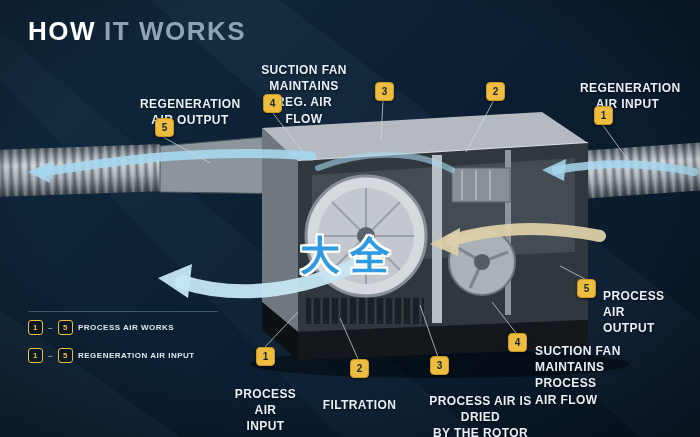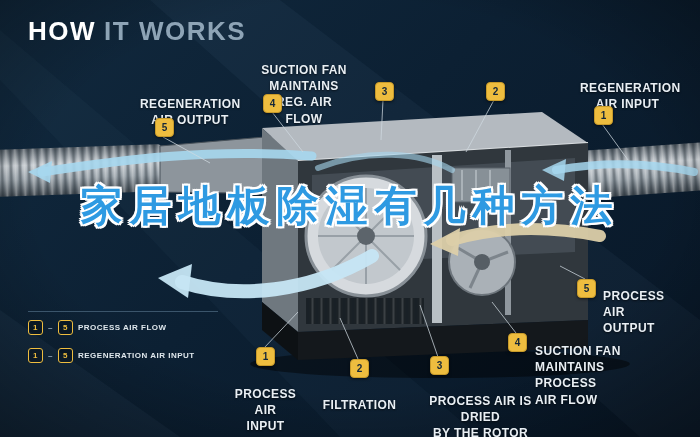--- a/index.html
+++ b/index.html
@@ -187,24 +187,24 @@
 
   <div class="badge" style="left:256px;top:347px">1</div>
   <div class="lbl center" style="left:228px;top:374px;width:75px">PROCESS AIR
 INPUT</div>
 
   <div class="legend-divider"></div>
   <div class="legend-row" style="top:320px">
     <span class="lbadge">1</span>
     <span class="sep">–</span>
     <span class="lbadge">5</span>
-    <span>PROCESS AIR FLOW</span>
+    <span>PROCESS AIR WORKS</span>
   </div>
   <div class="legend-row" style="top:348px">
     <span class="lbadge">1</span>
     <span class="sep">–</span>
     <span class="lbadge">5</span>
     <span>REGENERATION AIR INPUT</span>
   </div>
 
-  <div class="cn cn1">家居地板除湿有几种方法</div>
+  <div class="cn cn2">大全</div>
 
 </div>
 
 </body></html>

